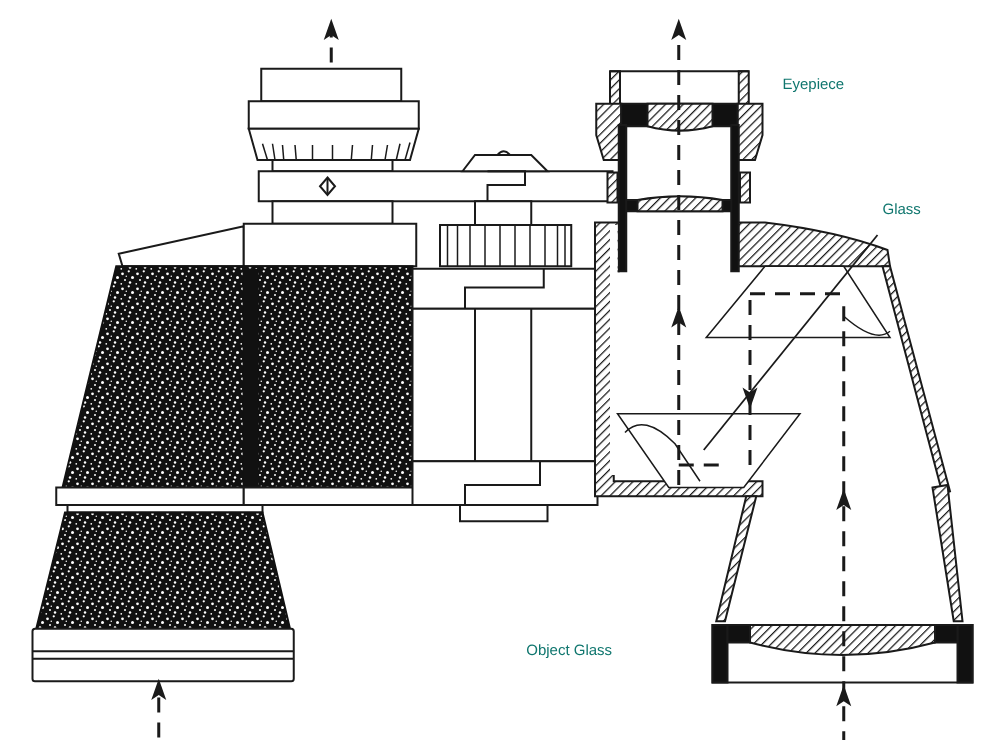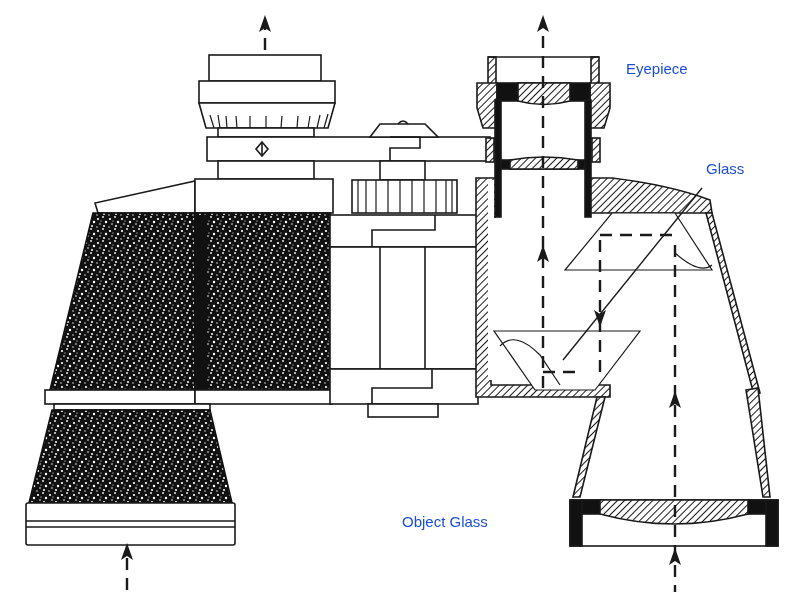--- a/index.html
+++ b/index.html
@@ -1,18 +1,18 @@
 <!DOCTYPE html>
 <html><head>
 <meta charset="utf-8">
 <style>
   html, body { margin:0; padding:0; background:#ffffff; }
   body { width:800px; height:600px; overflow:hidden; position:relative; font-family:"Liberation Sans", sans-serif; }
   svg { position:absolute; left:0; top:0; }
-  .lbl { position:absolute; font-family:"Liberation Sans", sans-serif; font-size:15px; color:#1d4ed8; white-space:nowrap;text-align:center; }
+  .lbl { position:absolute; font-family:"Liberation Sans", sans-serif; font-size:12px; color:#0f766e; white-space:nowrap;text-align:center; }
 </style>
 </head>
 <body>
 
 <svg width="800" height="600" viewBox="0 0 800 600">
   <defs>
     <pattern id="hatch" patternUnits="userSpaceOnUse" width="5" height="5" patternTransform="rotate(45)">
       <rect width="5" height="5" fill="#fff"></rect>
       <line x1="0" y1="0" x2="0" y2="5" stroke="#1a1a1a" stroke-width="2"></line>
     </pattern>
@@ -157,13 +157,13 @@
       <path d="M669,565 L675,548 L681,565 L675,561 Z"></path>
       <path d="M594,310 L600,327 L606,310 L600,314 Z"></path>
     </g>
 
     <line x1="702" y1="188" x2="563" y2="360" stroke-width="1.4"></line>
   </g>
 </svg>
 
 <div class="lbl" style="left:626px; top:60px;">Eyepiece</div>
 <div class="lbl" style="left:706px; top:160px;">Glass</div>
-<div class="lbl" style="left:402px; top:513px;">Object Glass</div>
+<div class="lbl" style="left:421px; top:513px;">Object Glass</div>
 
 </body></html>

